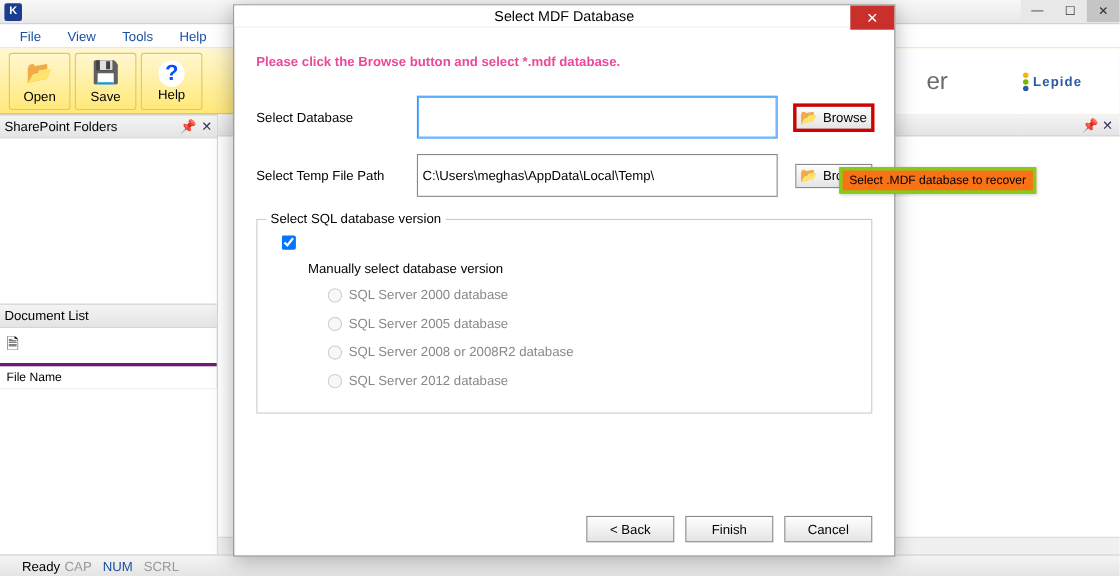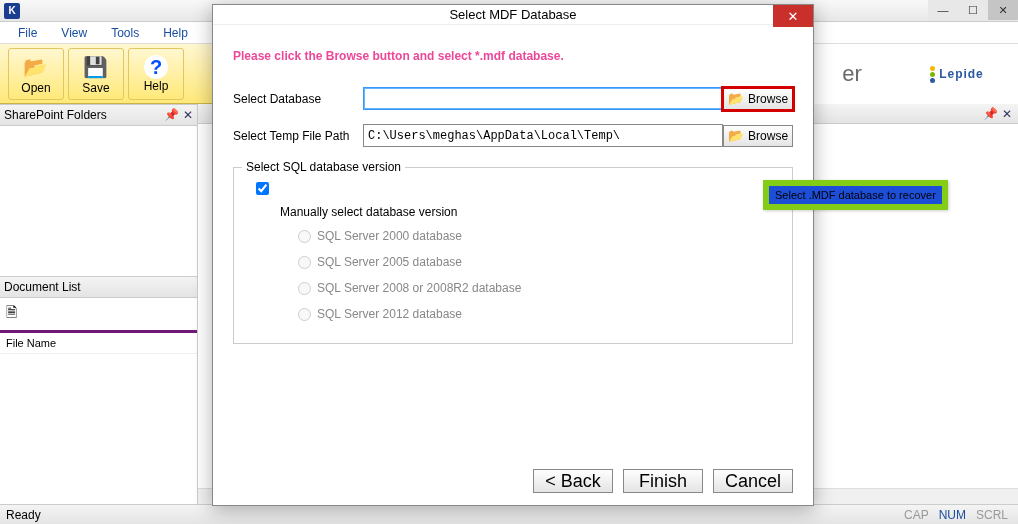--- a/index.html
+++ b/index.html
@@ -24,53 +24,53 @@
 .lepide { font-size: 20px; color: #2a5aa0; font-weight: 600; letter-spacing: 1px; display: flex; align-items: center; gap: 4px;}
 .lepide .dots { display:flex; flex-direction: column; gap:1px; }
 .lepide .dots span { width:5px; height:5px; border-radius:50%; }
 
 .main-body { position: absolute; top: 104px; bottom: 20px; left: 0; right: 0; display: flex; }
 .side { width: 198px; border-right: 1px solid #ccc; display: flex; flex-direction: column; }
 .pane-header { background: linear-gradient(#f4f4f4,#e4e4e4); padding: 3px 4px; border-bottom: 1px solid #ccc; border-top: 1px solid #ccc; display:flex; justify-content:space-between; align-items:center; font-size:11px; }
 .pane-header .pin { font-size: 10px; color: #336; display: flex; gap: 4px; }
 .pane-body { flex: 1; background: #fff; }
 .doclist-head { border-top: 1px solid #ccc; }
-.statusbar { position: absolute; bottom: 0; left:0; right:0; height: 20px; background: linear-gradient(#f4f4f4,#e4e4e4); border-top: 1px solid #ccc; display:flex; align-items:center; padding: 0 6px; font-size:11px; justify-content: space-between;}
+.statusbar { position: absolute; bottom: 0; left:0; right:0; height: 20px; background: linear-gradient(#f4f4f4,#e4e4e4); border-top: 1px solid #ccc; display:flex; align-items:center; padding: 0 20px; font-size:11px; }
 .statusbar .caps { display:flex; gap:2px; }
 .statusbar .caps span { padding: 0 4px; color: #999; }
 .statusbar .caps .on { color: #1a4fa0; }
 
 .right-pane { flex:1; position: relative; }
 .right-header { background: linear-gradient(#f4f4f4,#e4e4e4); height: 20px; border-bottom:1px solid #ccc; display:flex; justify-content:flex-end; align-items:center; padding:0 6px; font-size:10px; color:#336;}
 .scrollbar-h { position:absolute; bottom:0; left:0; right:0; height:16px; background:#f0f0f0; border-top:1px solid #ddd;}
 
 
 .dialog { position: absolute; left: 212px; top: 4px; width: 602px; height: 502px; background: #fff; border: 1px solid #888; box-shadow: 0 4px 18px rgba(0,0,0,0.3); z-index: 10; }
 .dlg-title { height: 20px; background: #fff; display:flex; align-items:center; justify-content:center; position:relative; border-bottom: 1px solid #eee; }
 .dlg-title span { font-size: 13px; }
 .dlg-close { position:absolute; right:0; top:0; width:40px; height:22px; background:#c9302c; color:#fff; display:flex; align-items:center; justify-content:center; font-size:13px; }
 .dlg-body { padding: 12px 20px; }
 .instruction { color: #ec4899; font-weight: bold; font-size: 12px; margin: 12px 0 24px 0; }
-.row { display:flex; align-items:center; margin-bottom: 14px; gap: 0;}
+.row { display:flex; align-items:center; margin-bottom: 14px; gap: 16px;}
 .row label { width: 130px; font-size: 12px; }
-.row input[type=text] { flex:1; height: 23px; border:1px solid #888; padding: 2px 4px; font-size:12px;font-family:Liberation Mono, monospace; }
+.row input[type=text] { flex:1; height: 39px; border:1px solid #888; padding: 2px 4px; font-size:12px; }
 .row input.focused { border: 1px solid #3399ff; box-shadow: 0 0 0 1px #66b3ff inset; }
 .browse-btn { width: 70px; height: 22px; border:1px solid #888; background:linear-gradient(#fefefe,#e4e4e4); display:flex; align-items:center; justify-content:center; gap:4px; font-size:11px; position: relative;}
 .browse-btn .folder-ic { color:#e6a23c; font-size:13px; }
 .browse-btn.hl { outline: 3px solid #d40000; outline-offset: -1px; }
 .group { border:1px solid #ccc; margin-top: 20px; padding: 14px 12px 10px 22px; position:relative; }
 .group-title { position:absolute; top:-8px; left:8px; background:#fff; padding:0 4px; font-size:12px; }
 .chk-row { display:flex; align-items:center; gap:6px; margin-bottom: 10px; font-size:12px;}
 .sub { margin-left: 24px; font-size:12px; margin-bottom: 10px; }
 .radio-row { margin-left: 42px; display:flex; align-items:center; gap:6px; margin-bottom: 12px; color:#555; font-size:12px;}
 input[type=radio]:disabled + span { color: #888; }
 .dlg-buttons { position:absolute; bottom: 12px; right: 20px; display:flex; gap:10px;}
-.dlg-btn { width: 80px; height: 24px; border:1px solid #888; background:linear-gradient(#fefefe,#e4e4e4); font-size:18px; }
-
-.tooltip { position:absolute; left: 763px; top: 152px; background:#1d4ed8; border:6px solid #84cc16; padding:3px 6px; font-size:11px; z-index: 20; box-shadow: 1px 1px 3px rgba(0,0,0,0.2); margin-top: 28px;}
+.dlg-btn { width: 80px; height: 24px; border:1px solid #888; background:linear-gradient(#fefefe,#e4e4e4); font-size:12px; }
+
+.tooltip { position:absolute; left: 763px; top: 152px; background:#f97316; border:3px solid #84cc16; padding:3px 6px; font-size:11px; z-index: 20; box-shadow: 1px 1px 3px rgba(0,0,0,0.2);}
 .filename-cell { padding:4px 6px; border-bottom: 1px solid #eee; font-size:11px; border-top: 3px solid #701a75;}
 .doc-icon { padding: 4px 6px; font-size: 14px;}
 </style>
 </head>
 <body>
 
 <div class="main-titlebar">
   <div class="app-icon">K</div>
   <div class="title"></div>
   <div class="win-controls">

